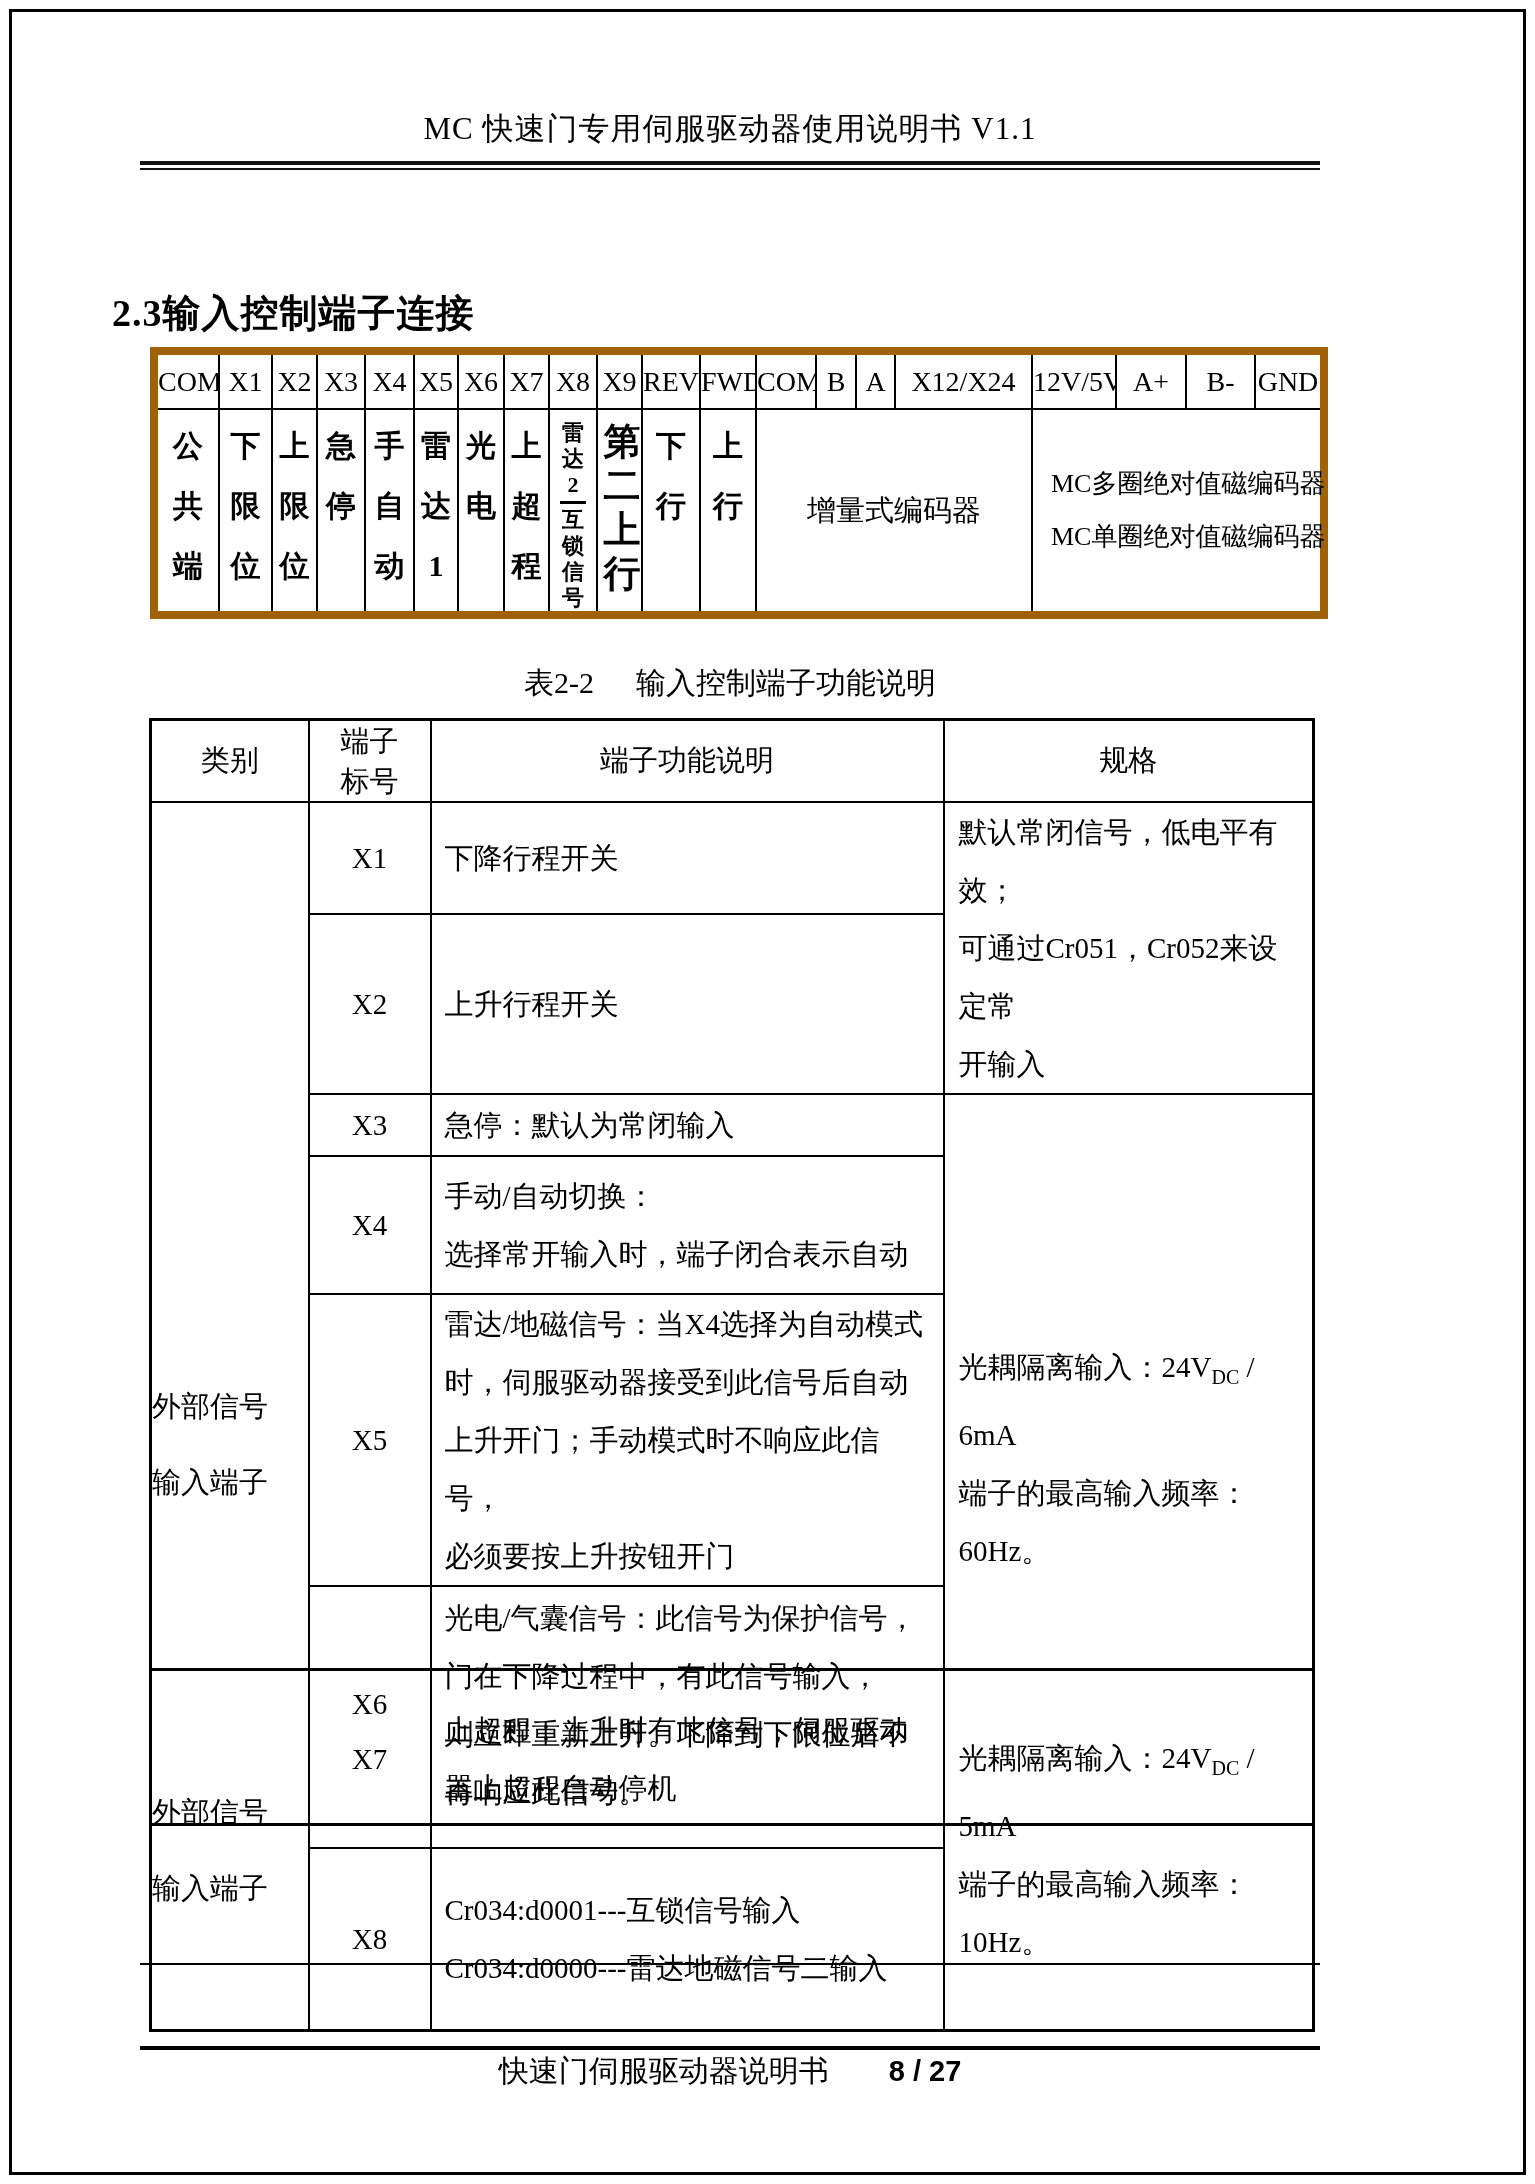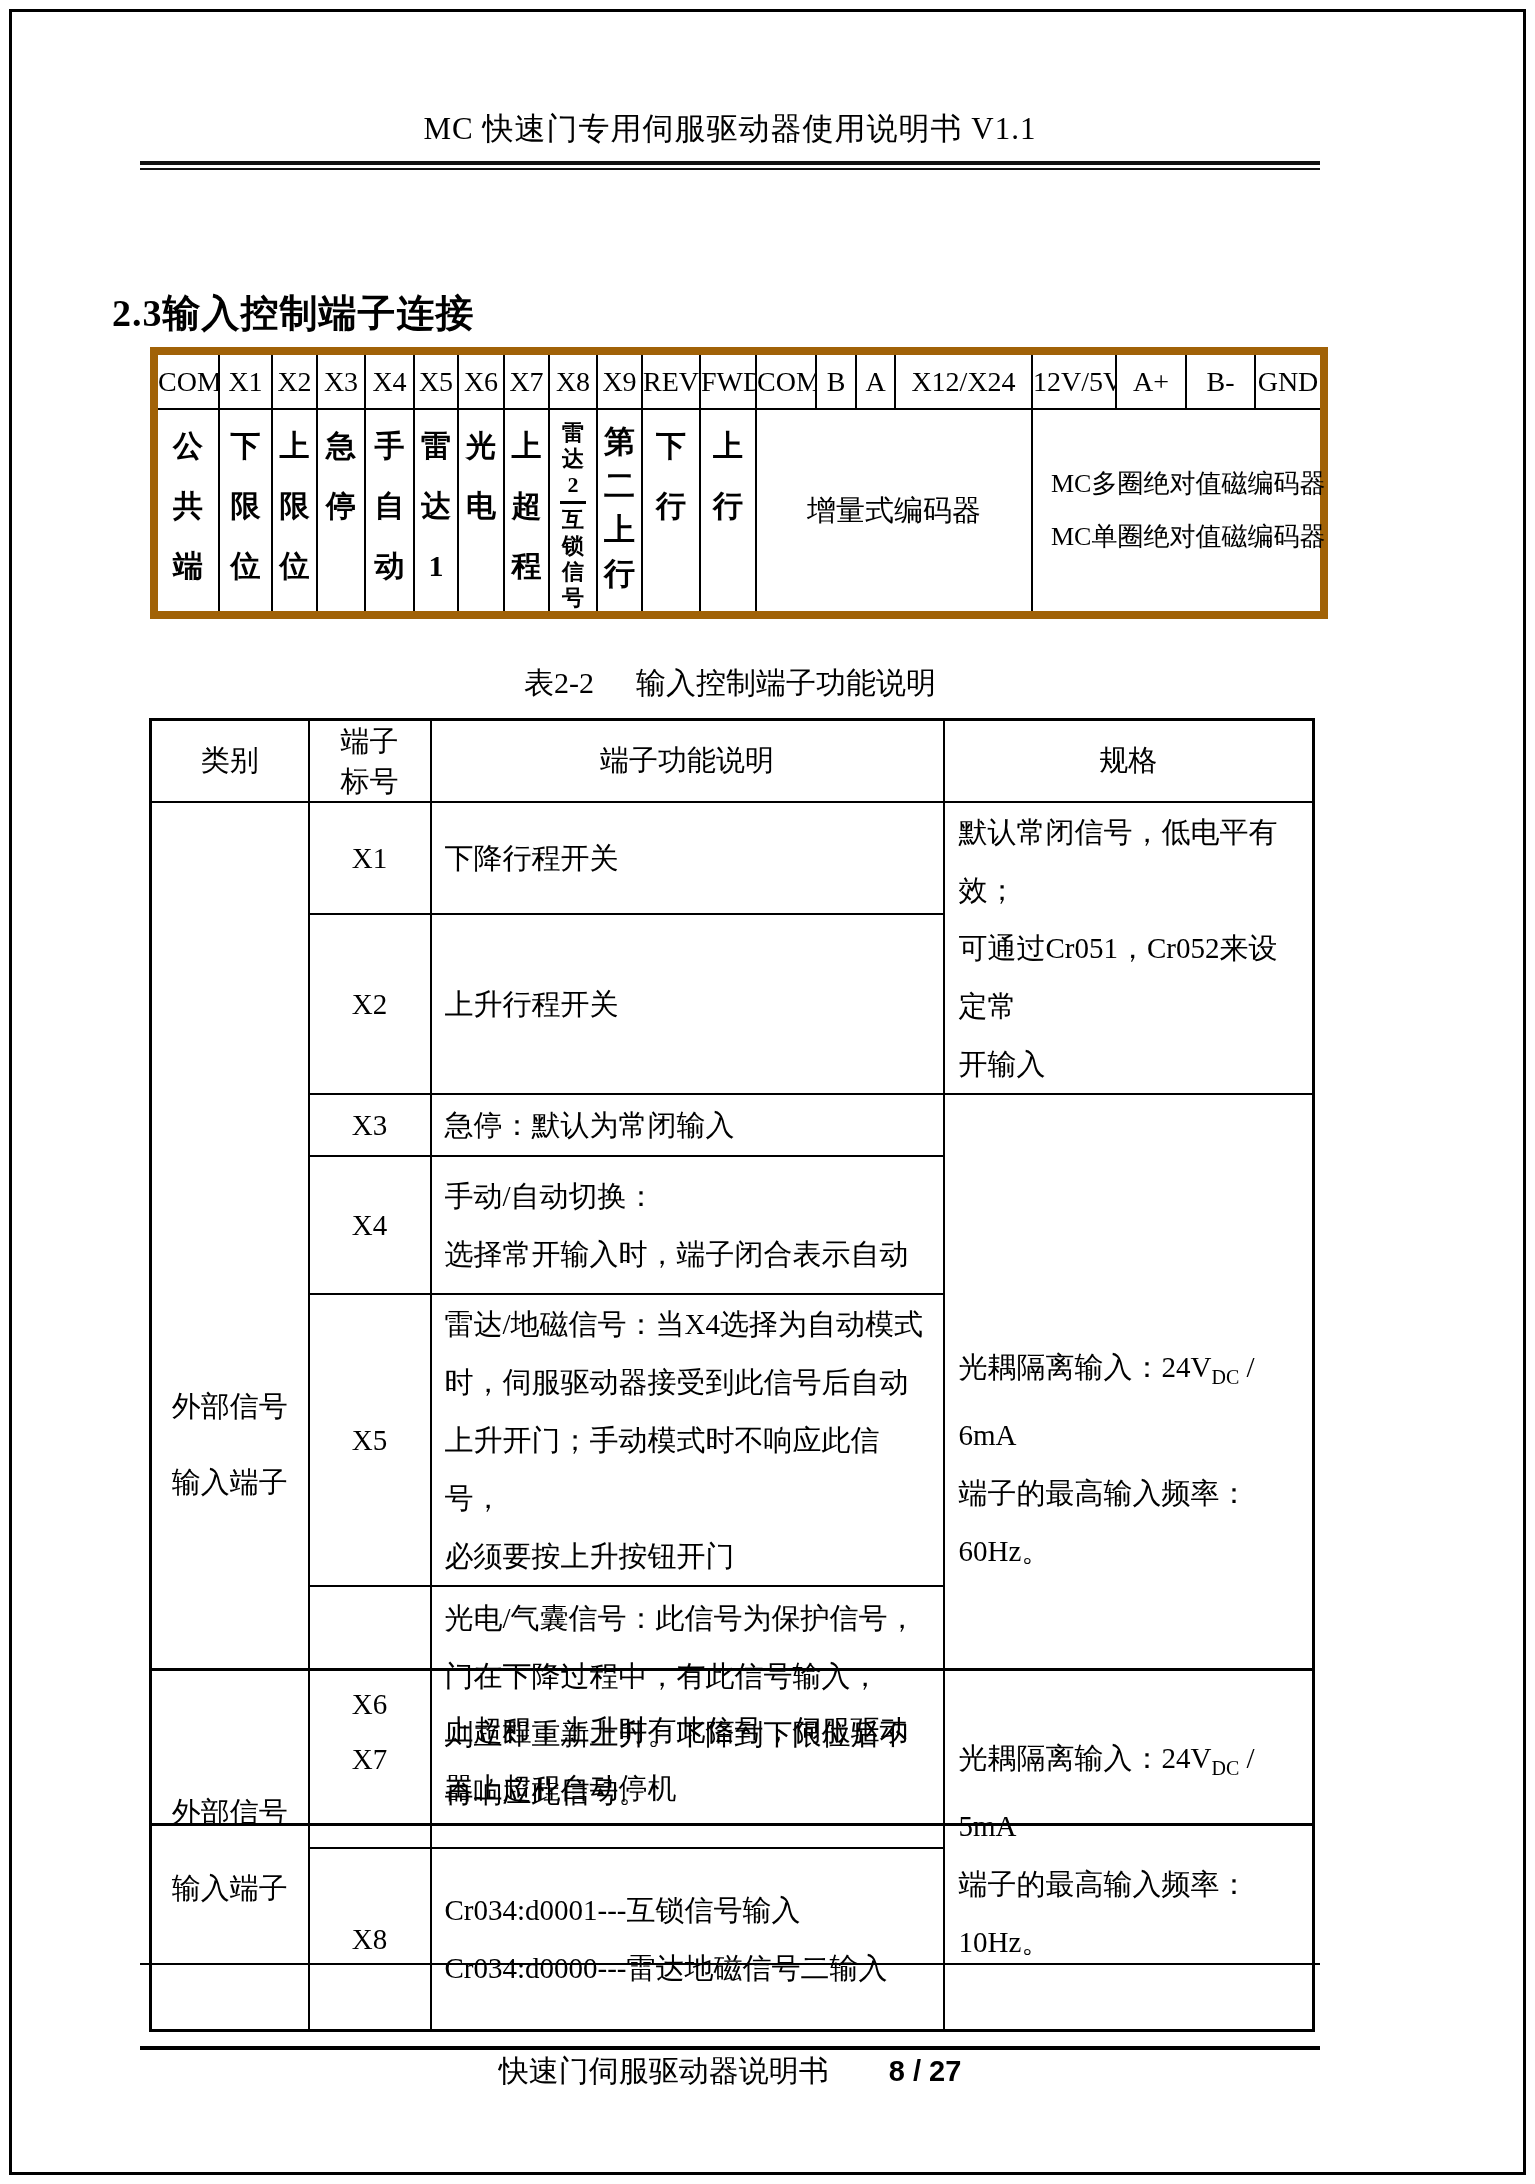--- a/index.html
+++ b/index.html
@@ -25,42 +25,42 @@
     font-size:38px;font-weight:bold;letter-spacing:1px;
   }
   
   table{border-collapse:collapse;table-layout:fixed;}
   td{border:2px solid #000;padding:0;}
   .t1{position:absolute;left:150px;top:347px;width:1170px;border:8px solid #a16207;}
   .t1 .hrow td{height:53px;text-align:center;font-size:28px;white-space:nowrap;overflow:hidden;}
   .t1 .brow td{height:188px;vertical-align:top;}
   .vtext{word-break:break-all;margin:4px auto;font-weight:bold;text-align:center;}
   .v60{width:32px;line-height:60px;font-size:30px;padding-top:2px;}
-  .v44{width:32px;line-height:44px;font-size:31px;padding-top:6px;}
+  .v44{width:32px;line-height:44px;font-size:37px;padding-top:6px;}
   .fracwrap{padding-top:10px;font-weight:bold;border-radius:8px;}
   .frac-top{width:26px;margin:0 auto;line-height:26px;font-size:22px;word-break:break-all;
     border-bottom:3px solid #000;padding-bottom:3px;text-align:center;}
   .frac-bot{width:26px;margin:0 auto;line-height:26px;font-size:22px;word-break:break-all;
     padding-top:3px;text-align:center;}
   .enc-cell{vertical-align:middle !important;text-align:center;font-size:29px;}
   .mc-cell{vertical-align:middle !important;padding-left:18px;font-size:26px;}
   .mc-cell div{line-height:32px;margin:21px 0;white-space:nowrap;}
   
   .caption{
     position:absolute;left:140px;width:1180px;top:663px;
     display:flex;justify-content:center;gap:42px;font-size:30px;
   }
   
   .t2{position:absolute;left:149px;width:1163px;border:3px solid #000;font-size:29px;}
   .t2a{top:718px;}
   .t2b{top:1668px;}
   .t2 td{vertical-align:middle;}
   .th-cell{text-align:center;}
   .th-terminal{text-align:center;white-space:pre-line;line-height:40px;}
-  .cat-cell{text-align:center;white-space:pre-line;line-height:76px;}
+  .cat-cell{white-space:pre-line;line-height:76px;}
   .cat-top{vertical-align:top;padding-top:262px;}
   .tno{text-align:center;}
   .func{padding-left:13px;padding-right:8px;white-space:pre-line;line-height:58px;}
   .spec{padding-left:14px;padding-right:8px;white-space:pre-line;line-height:58px;}
   .spec-top{vertical-align:top;padding-top:1px;}
   sub{font-size:20px;}
   
   .footer-rule-top{position:absolute;left:140px;width:1180px;top:1963px;height:0;border-top:2px solid #000;}
   .footer-text{
     position:absolute;left:140px;width:1180px;top:2004px;

